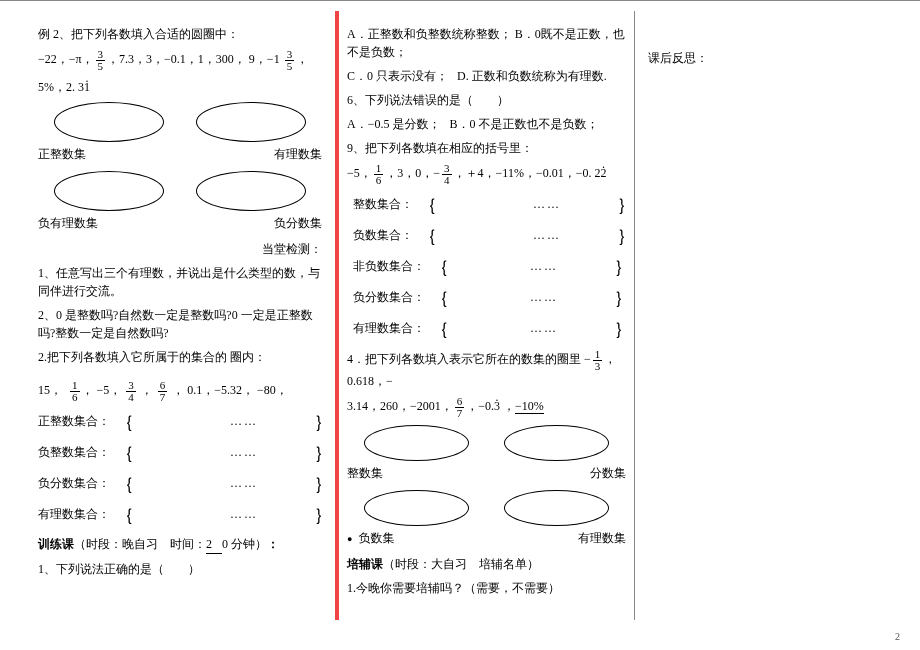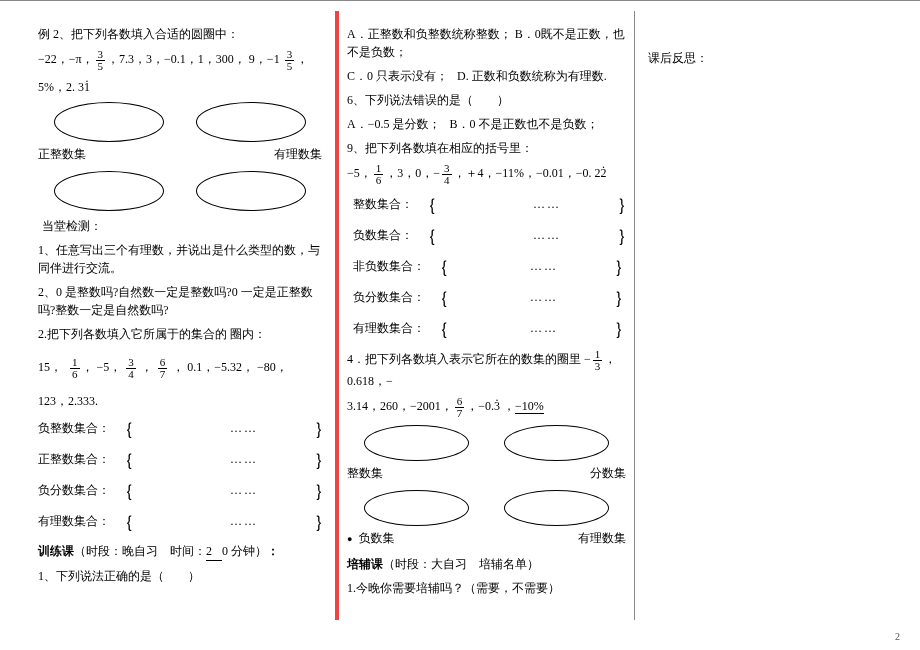--- a/index.html
+++ b/index.html
@@ -55,21 +55,21 @@
   .oval-md { width: 105px; height: 36px; }
   .label-row { display: flex; justify-content: space-between; margin: 2px 0 8px 0; }
   .setline { margin: 4px 0; white-space: nowrap; }
   .brace-l { font-size: 18px; vertical-align: middle; margin: 0 6px; }
   .brace-r { font-size: 18px; vertical-align: middle; margin: 0 6px; }
   .dots { letter-spacing: 2px; }
   .gap { display: inline-block; width: 90px; }
   .sgap { display: inline-block; width: 50px; }
   .underline { border-bottom: 1px solid #000; display: inline-block; min-width: 16px; }
   .bold { font-weight: bold; }
-  .indent { padding-left: 4px; }
+  .indent { padding-left: 4px; text-align: right; }
   .rec-dot {
     position: relative;
   }
   .rec-dot::after {
     content: "·";
     position: absolute;
     top: -8px;
     left: 50%;
     transform: translateX(-50%);
   }
@@ -91,33 +91,36 @@
       <div class="oval oval-lg"></div>
     </div>
     <div class="label-row">
       <span>正整数集</span>
       <span>有理数集</span>
     </div>
     <div class="oval-row">
       <div class="oval oval-lg"></div>
       <div class="oval oval-lg"></div>
     </div>
+    <div class="label-row">
+      <span>负有理数集</span>
+      <span>负分数集</span>
+    </div>
 
     <p class="indent">当堂检测：</p>
     <p>1、任意写出三个有理数，并说出是什么类型的数，与同伴进行交流。</p>
     <p>2、0 是整数吗?自然数一定是整数吗?0 一定是正整数吗?整数一定是自然数吗?</p>
     <p>2.把下列各数填入它所属于的集合的 圈内：</p>
 
     <p style="margin-top:14px;">
       15，&nbsp;&nbsp;<span class="frac"><span class="num">1</span><span class="den">6</span></span>，&nbsp;−5，&nbsp;<span class="frac"><span class="num">3</span><span class="den">4</span></span>&nbsp;，&nbsp;<span class="frac"><span class="num">6</span><span class="den">7</span></span>&nbsp;，&nbsp;0.1，−5.32，&nbsp;−80，
     </p>
-    <p style="margin-top:12px;">123，2.333.</p>
 
+    <p class="setline"><span>正整数集合：</span><span class="brace-l">｛</span><span class="gap"></span><span class="dots">……</span><span class="sgap"></span><span class="brace-r">｝</span></p>
     <p class="setline"><span>负整数集合：</span><span class="brace-l">｛</span><span class="gap"></span><span class="dots">……</span><span class="sgap"></span><span class="brace-r">｝</span></p>
-    <p class="setline"><span>正整数集合：</span><span class="brace-l">｛</span><span class="gap"></span><span class="dots">……</span><span class="sgap"></span><span class="brace-r">｝</span></p>
     <p class="setline"><span>负分数集合：</span><span class="brace-l">｛</span><span class="gap"></span><span class="dots">……</span><span class="sgap"></span><span class="brace-r">｝</span></p>
     <p class="setline"><span>有理数集合：</span><span class="brace-l">｛</span><span class="gap"></span><span class="dots">……</span><span class="sgap"></span><span class="brace-r">｝</span></p>
 
     <p style=""><span class="bold">训练课</span>（时段：晚自习　时间：<span class="underline">2</span>0 分钟）<span class="bold">：</span></p>
     <p>1、下列说法正确的是（　　）</p>
   </div>
 
   <div class="col col2">
     <p><span>A．正整数和负整数统称整数；</span>&nbsp;<span>B．0既不是正数，也不是负数；</span></p>
     <p><span>C．0 只表示没有；</span>&nbsp;&nbsp;&nbsp;<span>D. 正数和负数统称为有理数.</span></p>

